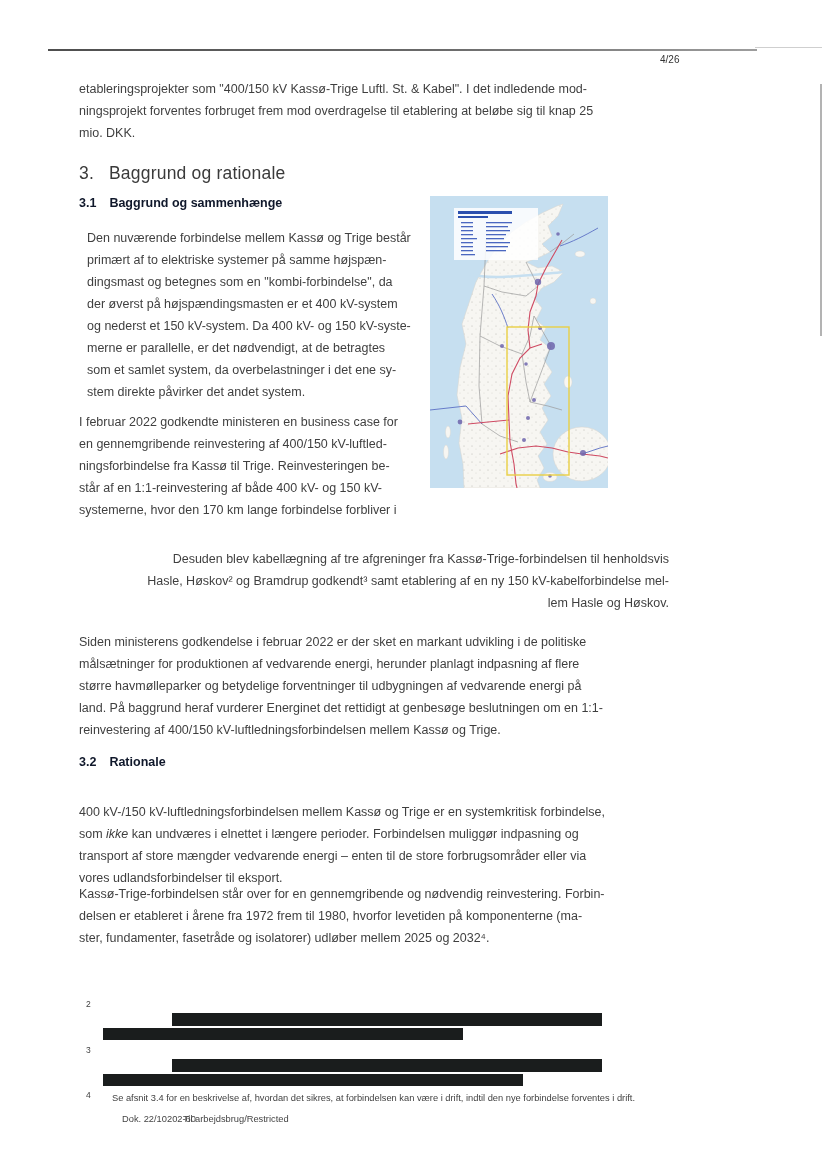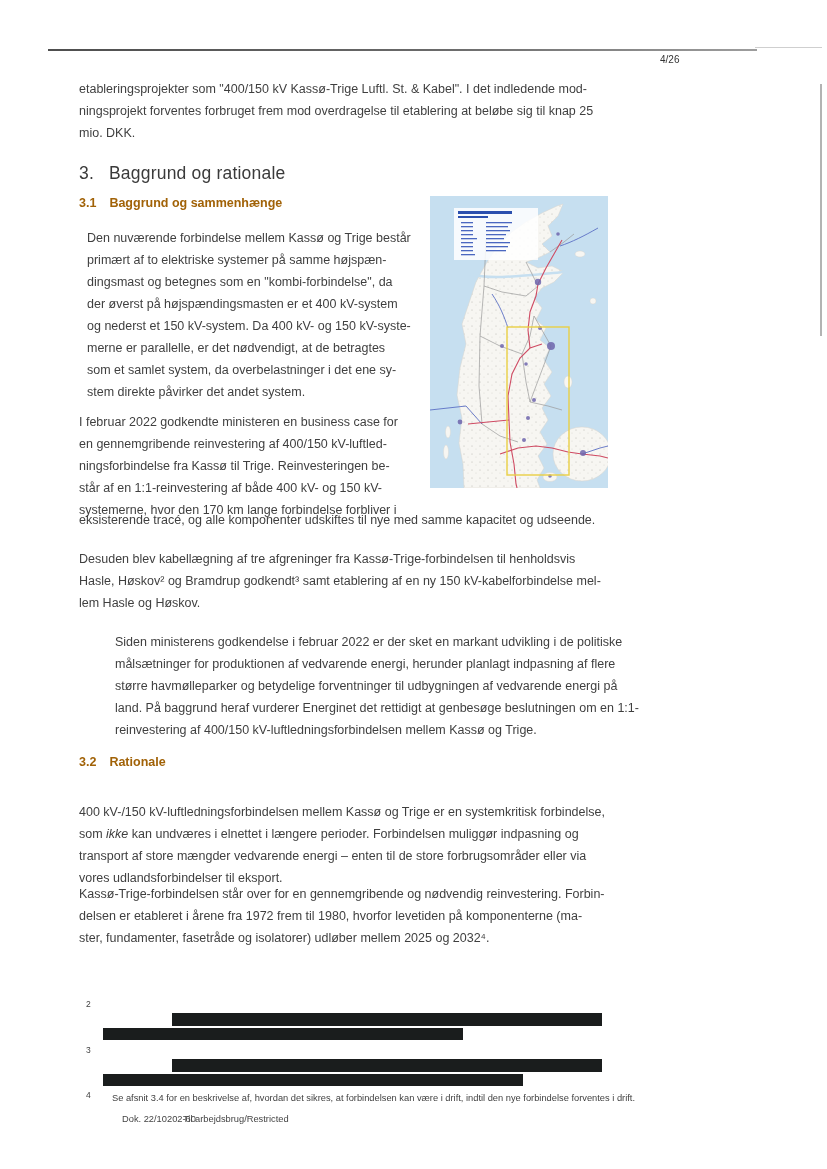--- a/index.html
+++ b/index.html
@@ -15,21 +15,21 @@
   .top-rule{
     left:48px;top:49px;width:709px;height:2px;
     background:linear-gradient(to right,#4e4e4e 0%,#6a6a6a 55%,#9d9d9d 100%);
   }
   .top-rule-tail{left:755px;top:47px;width:67px;height:1px;background:#cfcfcf;}
   .edge-line{left:820px;top:84px;width:2px;height:252px;background:#9a9a9a;opacity:.75;}
   .page-num{left:660px;top:54px;width:97px;font-size:10px;color:#333;}
   .para{font-size:12.5px;line-height:22px;white-space:pre-line;color:#3f3f3f;}
   .h-main{left:79px;top:163px;font-size:17.5px;color:#3a3a3a;letter-spacing:.2px;}
   .h-main .num{display:inline-block;margin-right:15px;}
-  .h-sub{font-size:12.5px;font-weight:bold;color:#a16207;}
+  .h-sub{font-size:12.5px;font-weight:bold;color:#0f172a;}
   .h-sub .num{display:inline-block;margin-right:13px;}
   .col{left:79px;top:219px;width:356px;}
   .col .p2{margin:8px;}
   .col .p3{margin:8px 0 0 0;}
   .fnote-num{font-size:8.5px;color:#3f3f3f;}
   .fnote-text{font-size:9.3px;color:#3f3f3f;margin-left:8px;}
   .redact{background:#1a1d1d;}
   .footer-text{font-size:9.3px;color:#444;}
   i{font-style:italic;}
   .map-wrap{left:430px;top:196px;width:178px;height:292px;}
@@ -66,21 +66,20 @@
 merne er parallelle, er det nødvendigt, at de betragtes
 som et samlet system, da overbelastninger i det ene sy-
 stem direkte påvirker det andet system.</div>
     <div class="para p3">I februar 2022 godkendte ministeren en business case for
 en gennemgribende reinvestering af 400/150 kV-luftled-
 ningsforbindelse fra Kassø til Trige. Reinvesteringen be-
 står af en 1:1-reinvestering af både 400 kV- og 150 kV-
 systemerne, hvor den 170 km lange forbindelse forbliver i</div>
   </div>
 
-  <div class="abs para" style="left:79px;top:509px;width:600px;">eksisterende tracé, og alle komponenter udskiftes til nye med samme kapacitet og udseende.</div>
 
   <div class="abs map-wrap">
     <svg width="178" height="292" viewBox="0 0 178 292" xmlns="http://www.w3.org/2000/svg">
       <defs>
         <pattern id="sp" width="8" height="8" patternUnits="userSpaceOnUse">
           <circle cx="2" cy="2" r="0.5" fill="#aaaaa2"></circle>
           <circle cx="6" cy="5" r="0.4" fill="#b8b8b0"></circle>
         </pattern>
         <path id="jutland" d="M34 292 L33 268 29 247 32 222 27 199 30 172 36 148 32 128 40 104 46 86 57 66 68 50 82 36 96 26 112 17 127 10 133 8
           128 20 118 30 122 40 112 48 120 56 108 62 96 66 108 72 122 70 134 76 124 86 112 92 104 102 112 112 106 124 116 132 110 144 120 152
@@ -173,25 +172,25 @@
           <rect x="31" y="50" width="12" height="1.3"></rect>
             <rect x="56" y="50" width="22" height="1.3"></rect>
           <rect x="31" y="54" width="12" height="1.3"></rect>
             <rect x="56" y="54" width="20" height="1.3"></rect>
           <rect x="31" y="58" width="14" height="1.3"></rect>
         </g>
       </g>
     </svg>
   </div>
 
-  <div class="abs para" style="left:79px;top:548px;width:600px;">Desuden blev kabellægning af tre afgreninger fra Kassø-Trige-forbindelsen til henholdsvis
+  <div class="abs para" style="left:69px;top:548px;width:600px;text-align:right;">Desuden blev kabellægning af tre afgreninger fra Kassø-Trige-forbindelsen til henholdsvis
 Hasle, Høskov² og Bramdrup godkendt³ samt etablering af en ny 150 kV-kabelforbindelse mel-
 lem Hasle og Høskov.</div>
 
-  <div class="abs para" style="left:79px;top:631px;width:600px;margin-left:36px;">Siden ministerens godkendelse i februar 2022 er der sket en markant udvikling i de politiske
+  <div class="abs para" style="left:79px;top:631px;width:600px;">Siden ministerens godkendelse i februar 2022 er der sket en markant udvikling i de politiske
 målsætninger for produktionen af vedvarende energi, herunder planlagt indpasning af flere
 større havmølleparker og betydelige forventninger til udbygningen af vedvarende energi på
 land. På baggrund heraf vurderer Energinet det rettidigt at genbesøge beslutningen om en 1:1-
 reinvestering af 400/150 kV-luftledningsforbindelsen mellem Kassø og Trige.</div>
 
   <div class="abs h-sub" style="left:79px;top:755px;">
     <span class="num">3.2</span><span>Rationale</span>
   </div>
 
   <div class="abs para" style="left:79px;top:779px;width:600px;">

